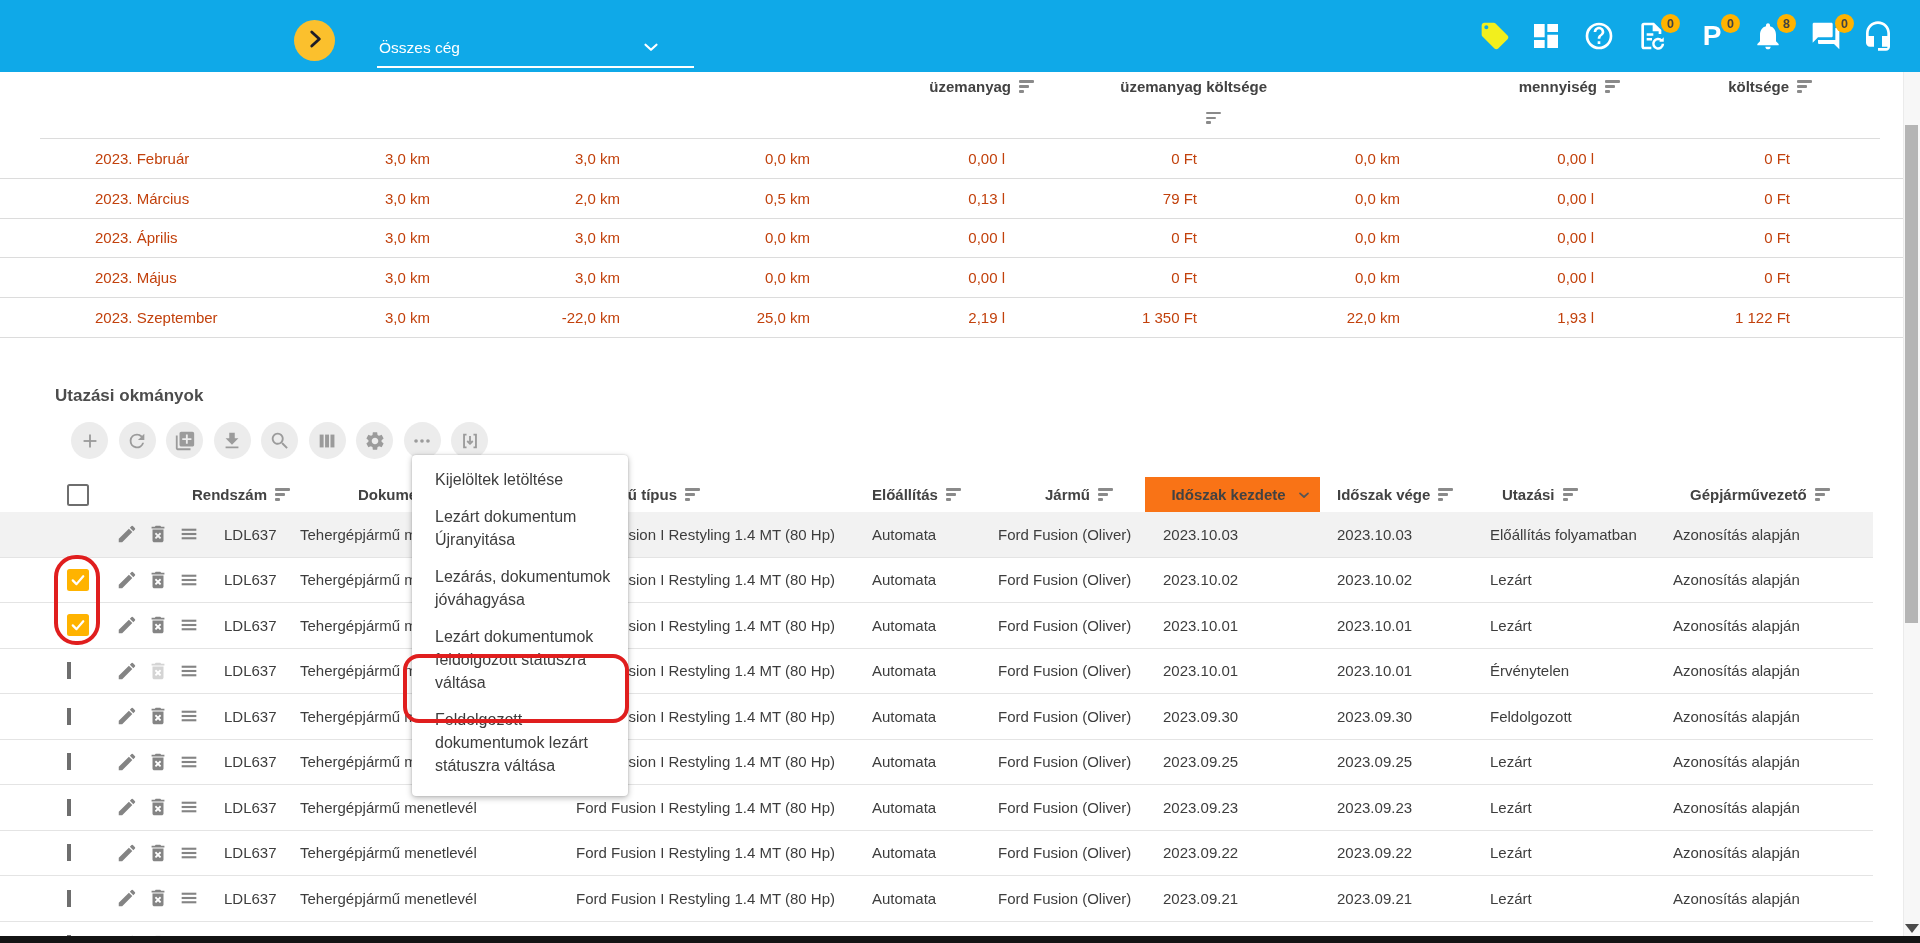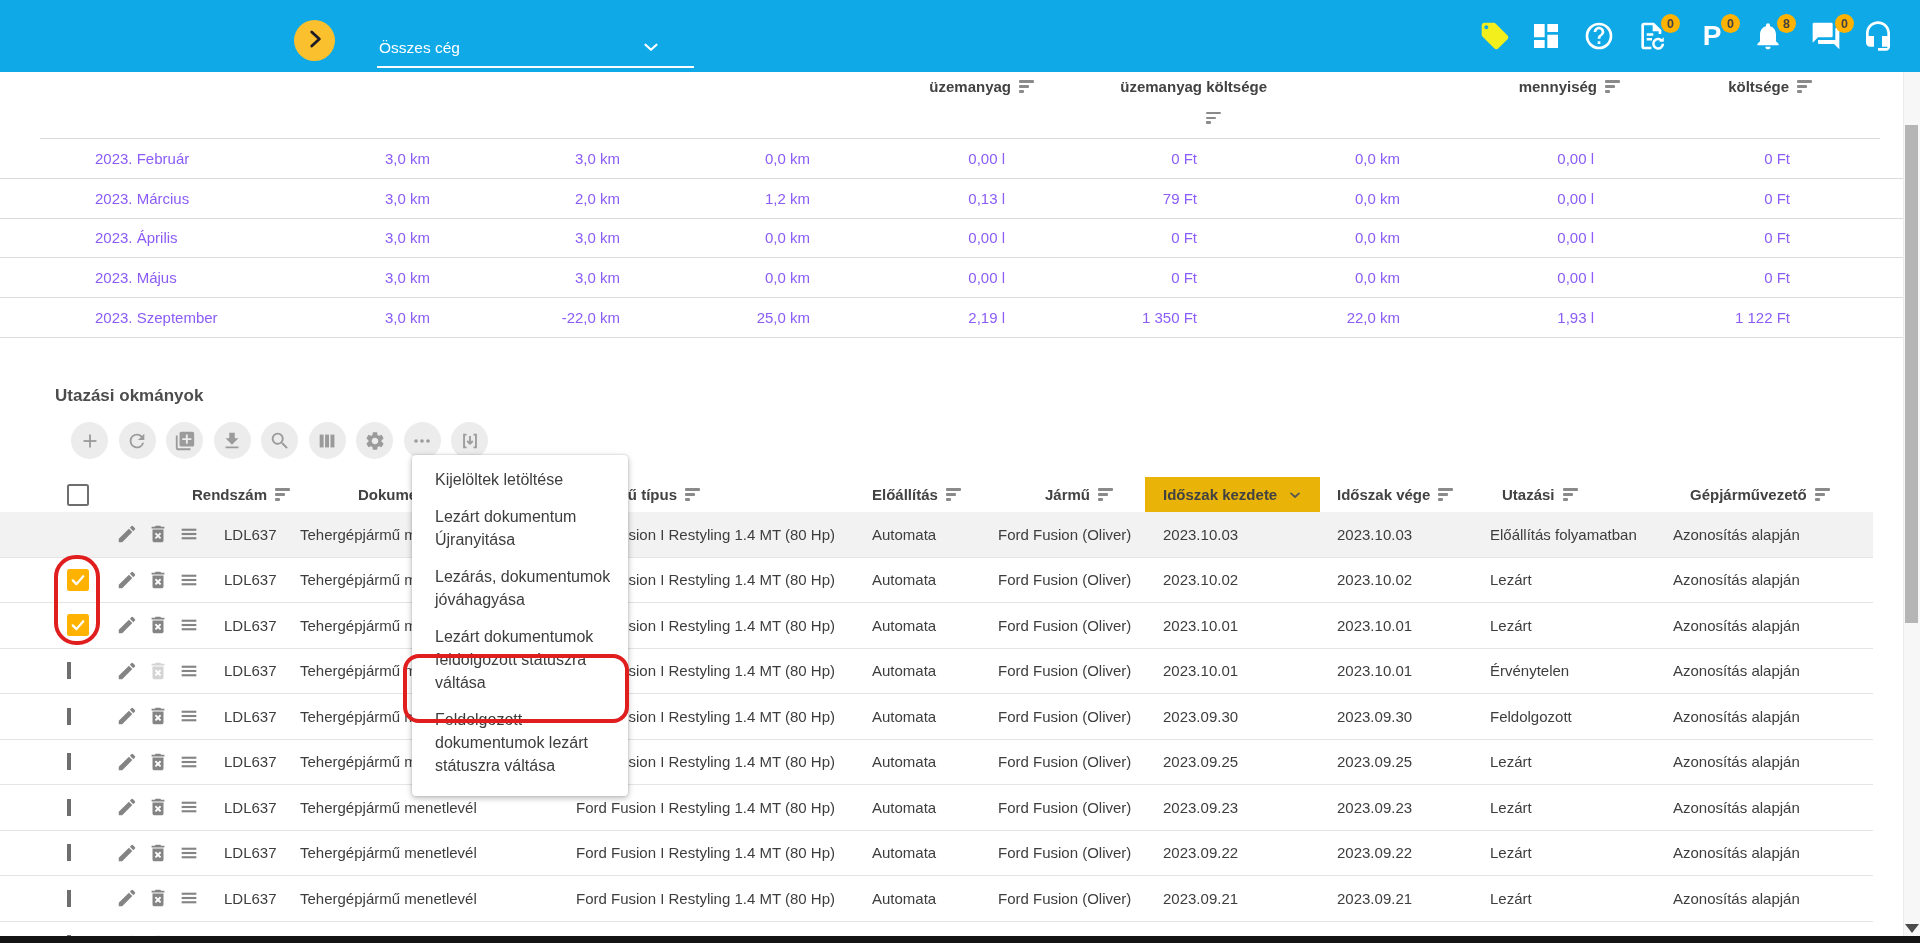--- a/index.html
+++ b/index.html
@@ -28,21 +28,21 @@
   .sort-ic i:nth-child(1){width:15px;}
   .sort-ic i:nth-child(2){width:10px;}
   .sort-ic i:nth-child(3){width:5px;}
 
   
   .sum-head-label{top:78px;font-size:15px;font-weight:bold;color:#424242;display:flex;
       align-items:center;white-space:nowrap;z-index:5;}
   .sum-hborder{left:40px;top:138px;width:1840px;border-top:1px solid #dcdcdc;}
   .sum-row{display:grid;grid-template-columns:190px 180px 190px 190px 195px 192px 203px 194px 196px;
       padding-left:60px;height:38.8px;align-items:center;border-bottom:1px solid #dcdcdc;
-      font-size:15px;color:#8b5cf6;}
+      font-size:15px;color:#c2410c;}
   .sum-row .month{padding-left:35px;text-align:left;}
   .sum-row .val{text-align:right;}
 
   
   .sec-title{left:55px;top:372px;font-size:17px;font-weight:bold;color:#4c4c4c;z-index:5;}
   .toolbar{left:71px;top:422px;display:flex;gap:10.5px;z-index:6;}
   .tool-btn{width:37px;height:37px;border-radius:50%;background:#ECECEC;border:none;color:#9b9b9b;
       display:flex;align-items:center;justify-content:center;cursor:pointer;padding:0;}
   .tool-btn svg{width:22px;height:22px;fill:currentColor;}
 
@@ -57,21 +57,21 @@
   .docs-row.hl{background:#f2f2f2;}
   .cell{white-space:nowrap;overflow:hidden;}
   .cb{width:22px;height:22px;border:2px solid #6e6e6e;border-radius:2.5px;background:#fff;
       margin-left:15px;cursor:pointer;box-sizing:border-box;}
   .cb.checked{background:#FFB300;border-color:#FFB300;display:flex;align-items:center;justify-content:center;}
   .cb.checked svg{width:18px;height:18px;}
   .actions{display:flex;gap:9px;padding-left:16px;align-items:center;}
   .act-ic{width:22px;height:22px;color:#848484;cursor:pointer;}
   .act-ic svg{width:22px;height:22px;fill:currentColor;}
   .act-ic.disabled{color:#d4d4d4;cursor:default;}
-  .kezdete-hd{background:#eab308;}
+  .kezdete-hd{background:#f97316;justify-content:center;}
   .chev-dn{margin-left:10px;display:inline-flex;}
 
   
   .ctx-menu{left:412px;top:455px;width:216px;background:#fff;border-radius:4px;z-index:50;
       box-shadow:0 2px 6px rgba(0,0,0,.28),0 0 2px rgba(0,0,0,.18);padding:6px 0 12px 0;box-sizing:border-box;}
   .ctx-item{padding:7px 12px 7px 23px;font-size:16px;line-height:23px;color:#3d3d3d;cursor:pointer;}
 
   
   .annot{border:4px solid #E01E1E;border-radius:22px;background:transparent;z-index:60;box-sizing:border-box;}
   .annot-cb{left:54px;top:555px;width:46px;height:90px;}
@@ -200,21 +200,21 @@
         <div class="val">0,00 l</div>
         <div class="val">0 Ft</div>
         <div class="val">0,0 km</div>
         <div class="val">0,00 l</div>
         <div class="val">0 Ft</div>
       </div>
       <div class="sum-row">
         <div class="month">2023. Március</div>
         <div class="val">3,0 km</div>
         <div class="val">2,0 km</div>
-        <div class="val">1,2 km</div>
+        <div class="val">0,5 km</div>
         <div class="val">0,13 l</div>
         <div class="val">79 Ft</div>
         <div class="val">0,0 km</div>
         <div class="val">0,00 l</div>
         <div class="val">0 Ft</div>
       </div>
       <div class="sum-row">
         <div class="month">2023. Április</div>
         <div class="val">3,0 km</div>
         <div class="val">3,0 km</div>

